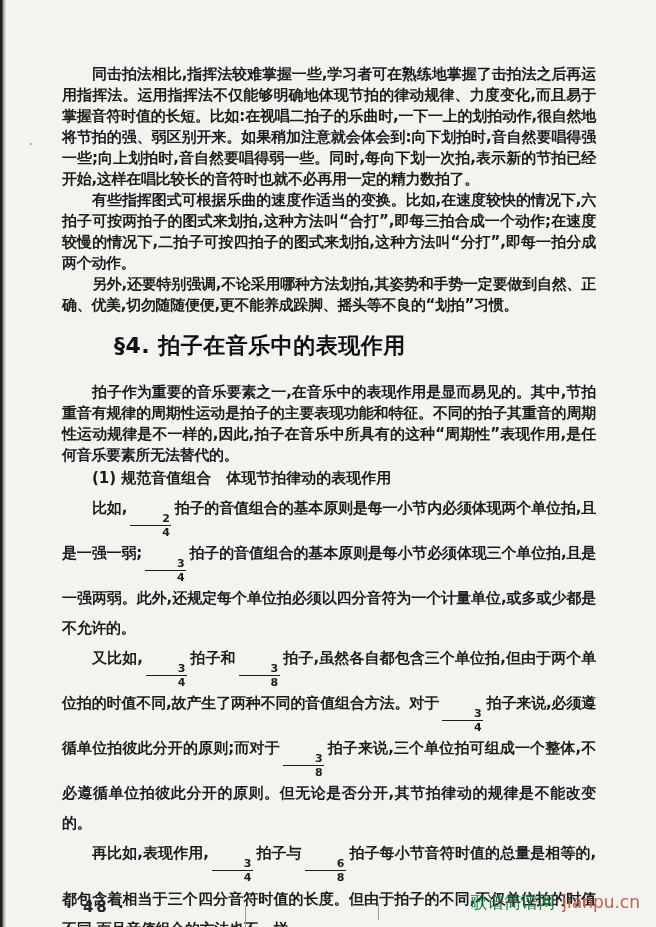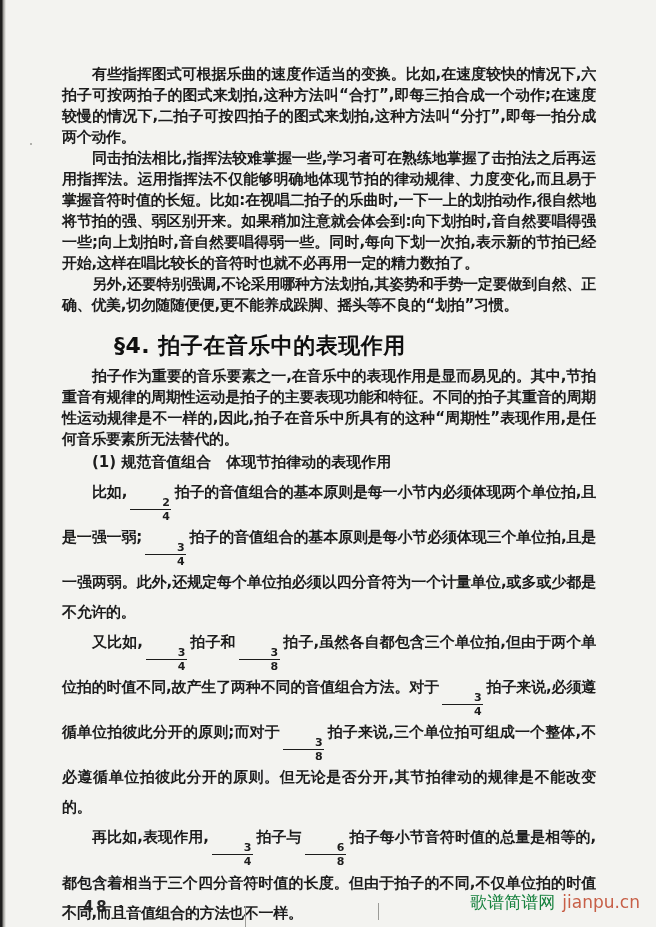--- a/index.html
+++ b/index.html
@@ -37,21 +37,21 @@
     margin: 0;
     font-size: 15px;
     line-height: 21px;
     text-indent: 2em;
     letter-spacing: -0.3px;
   }
   p.frac-para {
     line-height: 30px;
   }
   h2.heading {
-    margin: 15px 0 5px 52px;
+    margin: 15px 0 21px 52px;
     font-size: 22px;
     font-weight: bold;
     color: #101010;
     letter-spacing: 0.5px;
     text-align: left;
   }
   p.subheading {
     margin: 1px 0 4px 0;
     font-size: 15px;
     line-height: 22px;
@@ -101,23 +101,23 @@
   .artifact.dot1 { left: 30px; top: 143px; width: 2px; height: 2px; border-radius: 50%; }
 </style>
 </head>
 <body>
 
 <div class="page">
   <div class="scan-edge"></div>
 
   <div class="content">
 
+    <p class="body">同击拍法相比,指挥法较难掌握一些,学习者可在熟练地掌握了击拍法之后再运用指挥法。运用指挥法不仅能够明确地体现节拍的律动规律、力度变化,而且易于掌握音符时值的长短。比如:在视唱二拍子的乐曲时,一下一上的划拍动作,很自然地将节拍的强、弱区别开来。如果稍加注意就会体会到:向下划拍时,音自然要唱得强一些;向上划拍时,音自然要唱得弱一些。同时,每向下划一次拍,表示新的节拍已经开始,这样在唱比较长的音符时也就不必再用一定的精力数拍了。</p>
+
     <p class="body">有些指挥图式可根据乐曲的速度作适当的变换。比如,在速度较快的情况下,六拍子可按两拍子的图式来划拍,这种方法叫“合打”,即每三拍合成一个动作;在速度较慢的情况下,二拍子可按四拍子的图式来划拍,这种方法叫“分打”,即每一拍分成两个动作。</p>
-
-    <p class="body">同击拍法相比,指挥法较难掌握一些,学习者可在熟练地掌握了击拍法之后再运用指挥法。运用指挥法不仅能够明确地体现节拍的律动规律、力度变化,而且易于掌握音符时值的长短。比如:在视唱二拍子的乐曲时,一下一上的划拍动作,很自然地将节拍的强、弱区别开来。如果稍加注意就会体会到:向下划拍时,音自然要唱得强一些;向上划拍时,音自然要唱得弱一些。同时,每向下划一次拍,表示新的节拍已经开始,这样在唱比较长的音符时也就不必再用一定的精力数拍了。</p>
 
     <p class="body">另外,还要特别强调,不论采用哪种方法划拍,其姿势和手势一定要做到自然、正确、优美,切勿随随便便,更不能养成跺脚、摇头等不良的“划拍”习惯。</p>
 
     <h2 class="heading">§4. 拍子在音乐中的表现作用</h2>
 
     <p class="body">拍子作为重要的音乐要素之一,在音乐中的表现作用是显而易见的。其中,节拍重音有规律的周期性运动是拍子的主要表现功能和特征。不同的拍子其重音的周期性运动规律是不一样的,因此,拍子在音乐中所具有的这种“周期性”表现作用,是任何音乐要素所无法替代的。</p>
 
     <p class="subheading">(1) 规范音值组合　体现节拍律动的表现作用</p>
 
 

